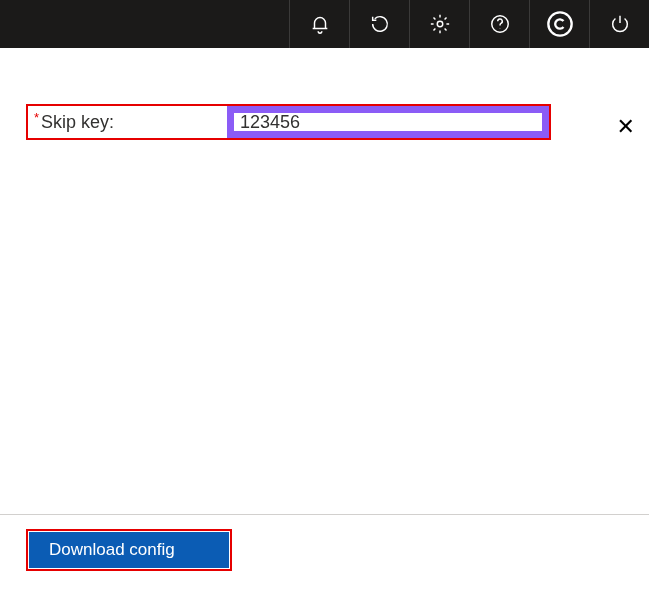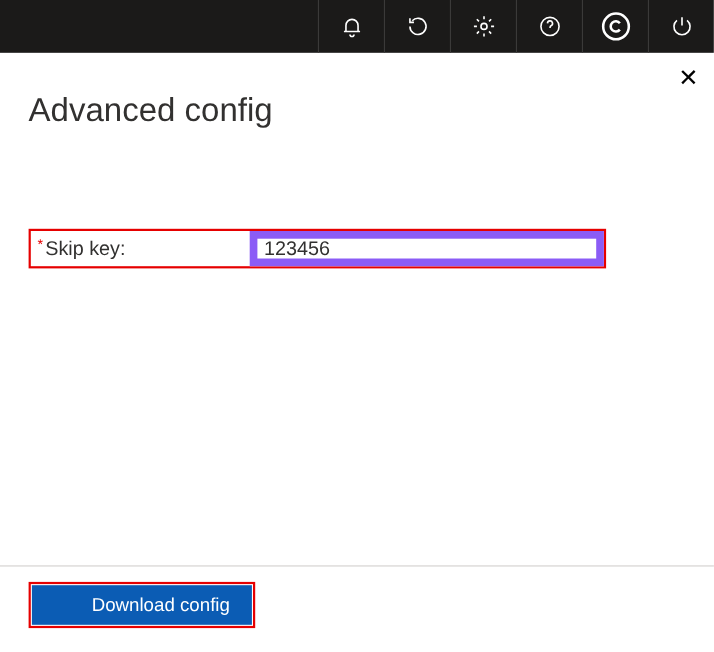--- a/index.html
+++ b/index.html
@@ -117,21 +117,21 @@
   }
   .primary-btn {
     background: #0b5cb4;
     color: #ffffff;
     border: none;
     font-family: inherit;
     font-size: 17px;
     padding: 8px 20px;
     cursor: pointer;
     min-width: 200px;
-    text-align: right;
+    text-align: left;
   }
 </style>
 </head>
 <body>
 
 <div class="topbar">
   <div class="topbar-item">
     <svg viewBox="0 0 24 24">
       <path d="M6 17 V11 a6 6 0 0 1 12 0 V17 M4 17 H20 M10 20 a2 2 0 0 0 4 0"></path>
     </svg>
@@ -164,21 +164,20 @@
       <path d="M12 3 v8 M7 6 a8 8 0 1 0 10 0"></path>
     </svg>
   </div>
 </div>
 
 <div class="panel">
   <div class="close-btn">
     <span>✕</span>
   </div>
 
-  <h1 class="page-title">Advanced config</h1>
 
 
   <div class="field-row">
     <div class="field-label-wrap">
       <span class="req-star">*</span>
       <span>Skip key:</span>
     </div>
     <input class="field-input" type="text" value="123456" style="">
   </div>
 </div>

